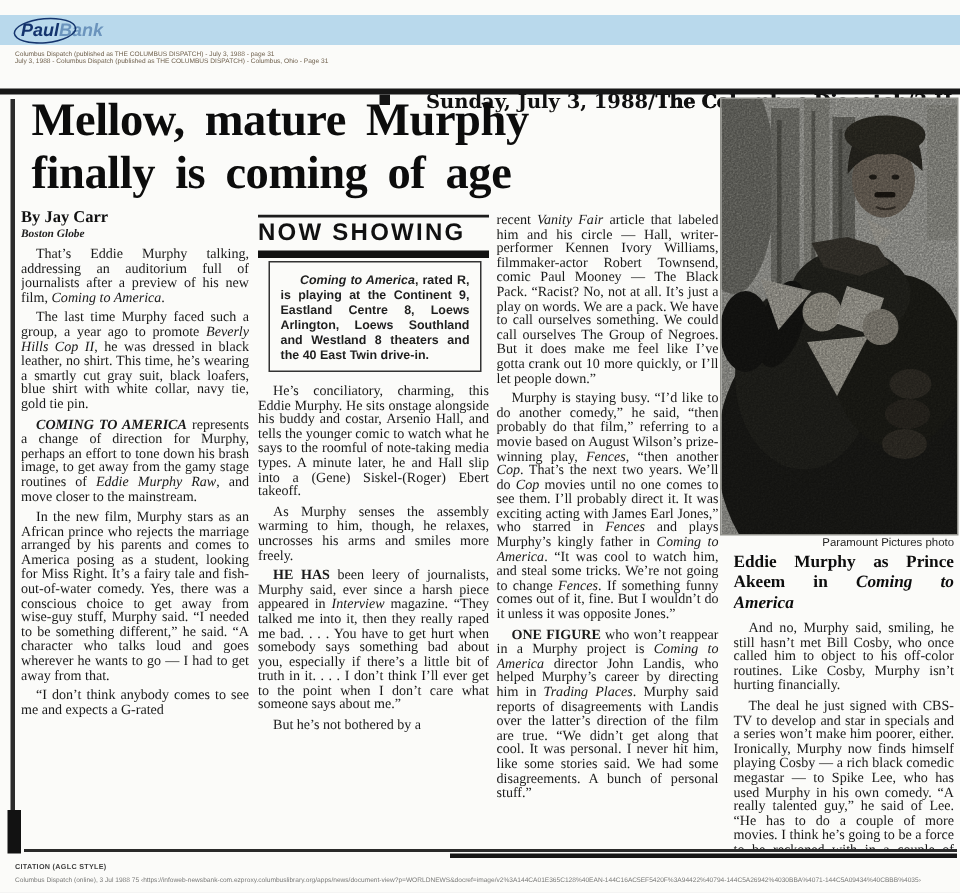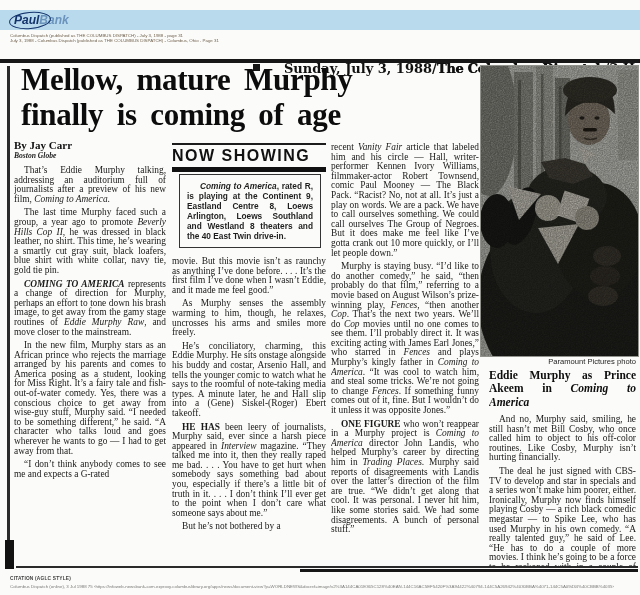--- a/index.html
+++ b/index.html
@@ -93,23 +93,22 @@
     <p>“I don’t think anybody comes to see me and expects a G-rated</p>
   </div>
 
   <div class="col col2">
     <div class="ns-toprule"></div>
     <div class="ns-title">NOW SHOWING</div>
     <div class="ns-bar"></div>
     <div class="ns-box">
       <p><b><i>Coming to America</i></b>, rated R, is playing at the Continent 9, Eastland Centre 8, Loews Arlington, Loews Southland and Westland 8 theaters and the 40 East Twin drive-in.</p>
     </div>
-    <p class="noindent">movie. But this movie isn’t as raunchy as anything I’ve done before. . . . It’s the first film I’ve done when I wasn’t Eddie, and it made me feel good.”</p>
+    <p>He’s conciliatory, charming, this Eddie Murphy. He sits onstage alongside his buddy and costar, Arsenio Hall, and tells the younger comic to watch what he says to the roomful of note-taking media types. A minute later, he and Hall slip into a (Gene) Siskel-(Roger) Ebert takeoff.</p>
     <p>As Murphy senses the assembly warming to him, though, he relaxes, uncrosses his arms and smiles more freely.</p>
-    <p>He’s conciliatory, charming, this Eddie Murphy. He sits onstage alongside his buddy and costar, Arsenio Hall, and tells the younger comic to watch what he says to the roomful of note-taking media types. A minute later, he and Hall slip into a (Gene) Siskel-(Roger) Ebert takeoff.</p>
     <p><b>HE HAS</b> been leery of journalists, Murphy said, ever since a harsh piece appeared in <i>Interview</i> magazine. “They talked me into it, then they really raped me bad. . . . You have to get hurt when somebody says something bad about you, especially if there’s a little bit of truth in it. . . . I don’t think I’ll ever get to the point when I don’t care what someone says about me.”</p>
     <p>But he’s not bothered by a</p>
   </div>
 
   <div class="col col3">
     <p class="noindent">recent <i>Vanity Fair</i> article that labeled him and his circle — Hall, writer-performer Kennen Ivory Williams, filmmaker-actor Robert Townsend, comic Paul Mooney — The Black Pack. “Racist? No, not at all. It’s just a play on words. We are a pack. We have to call ourselves something. We could call ourselves The Group of Negroes. But it does make me feel like I’ve gotta crank out 10 more quickly, or I’ll let people down.”</p>
     <p>Murphy is staying busy. “I’d like to do another comedy,” he said, “then probably do that film,” referring to a movie based on August Wilson’s prize-winning play, <i>Fences</i>, “then another <i>Cop</i>. That’s the next two years. We’ll do <i>Cop</i> movies until no one comes to see them. I’ll probably direct it. It was exciting acting with James Earl Jones,” who starred in <i>Fences</i> and plays Murphy’s kingly father in <i>Coming to America</i>. “It was cool to watch him, and steal some tricks. We’re not going to change <i>Fences</i>. If something funny comes out of it, fine. But I wouldn’t do it unless it was opposite Jones.”</p>
     <p><b>ONE FIGURE</b> who won’t reappear in a Murphy project is <i>Coming to America</i> director John Landis, who helped Murphy’s career by directing him in <i>Trading Places</i>. Murphy said reports of disagreements with Landis over the latter’s direction of the film are true. “We didn’t get along that cool. It was personal. I never hit him, like some stories said. We had some disagreements. A bunch of personal stuff.”</p>
   </div>
 

